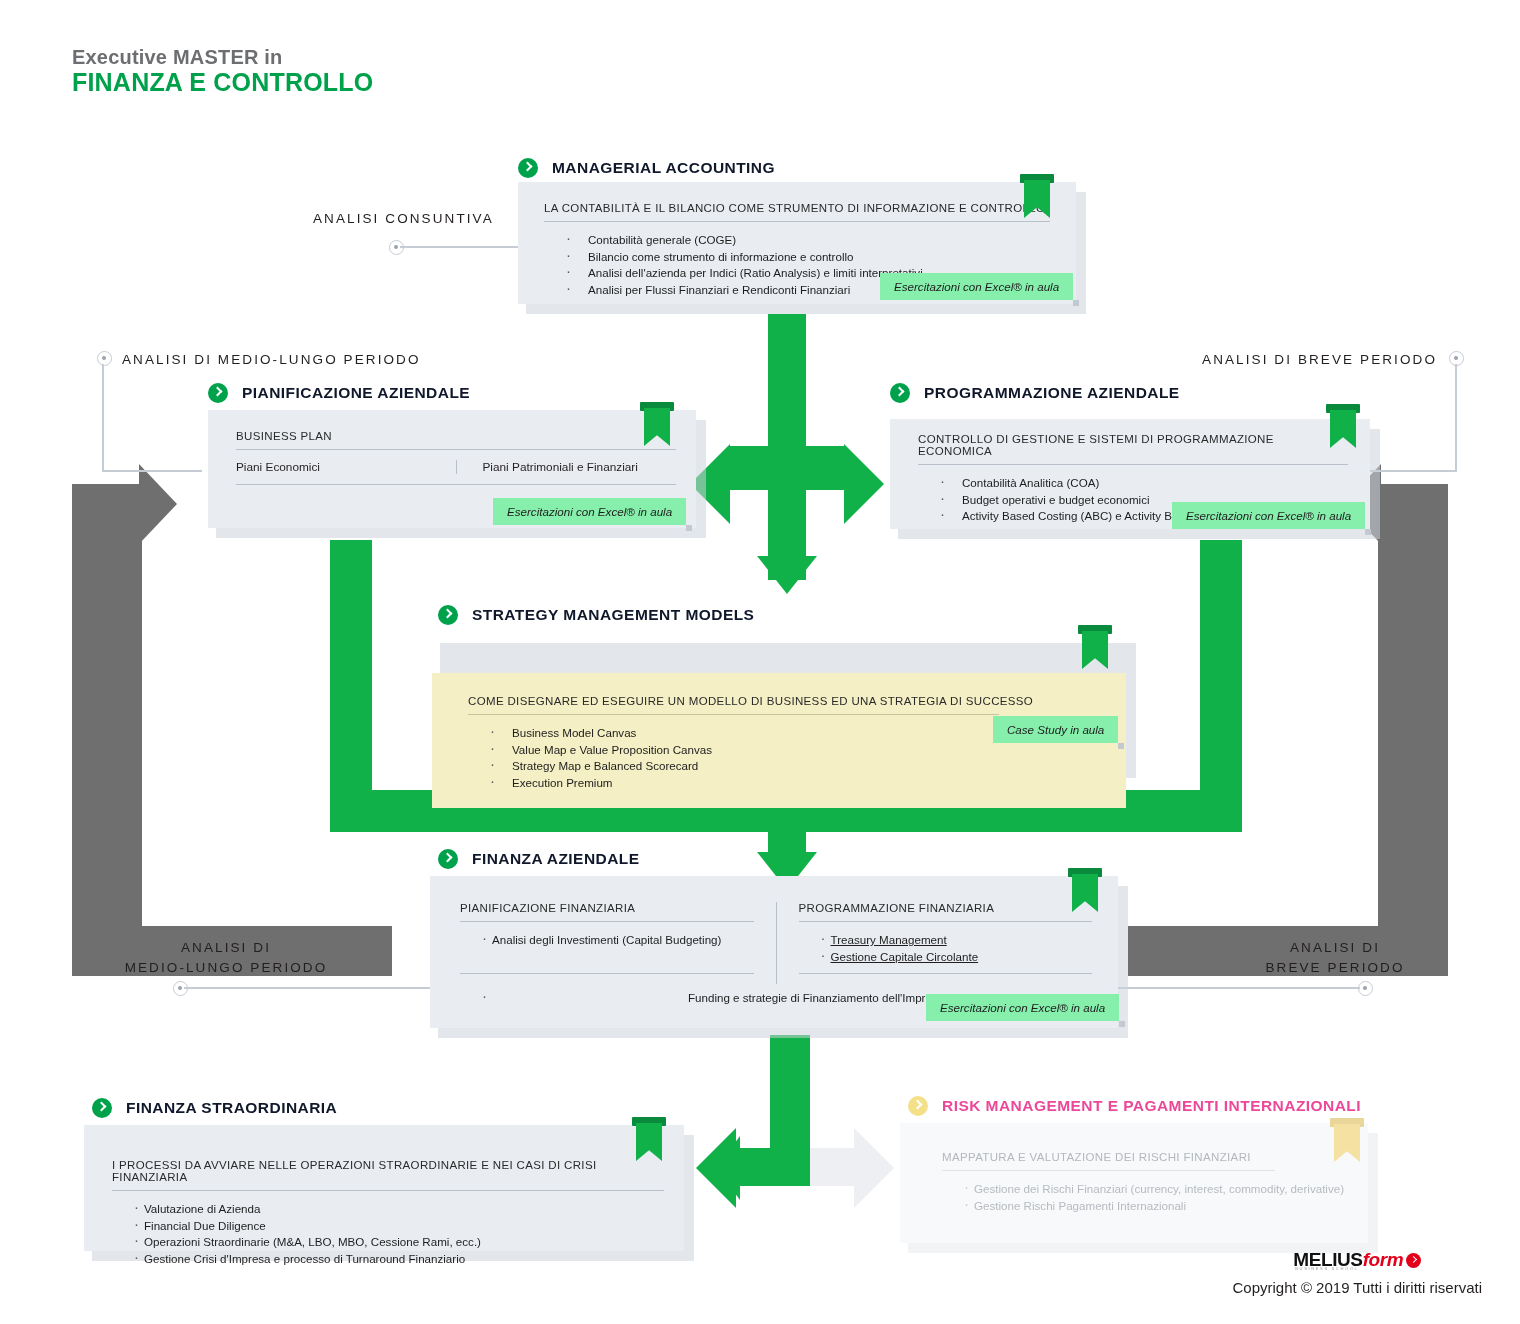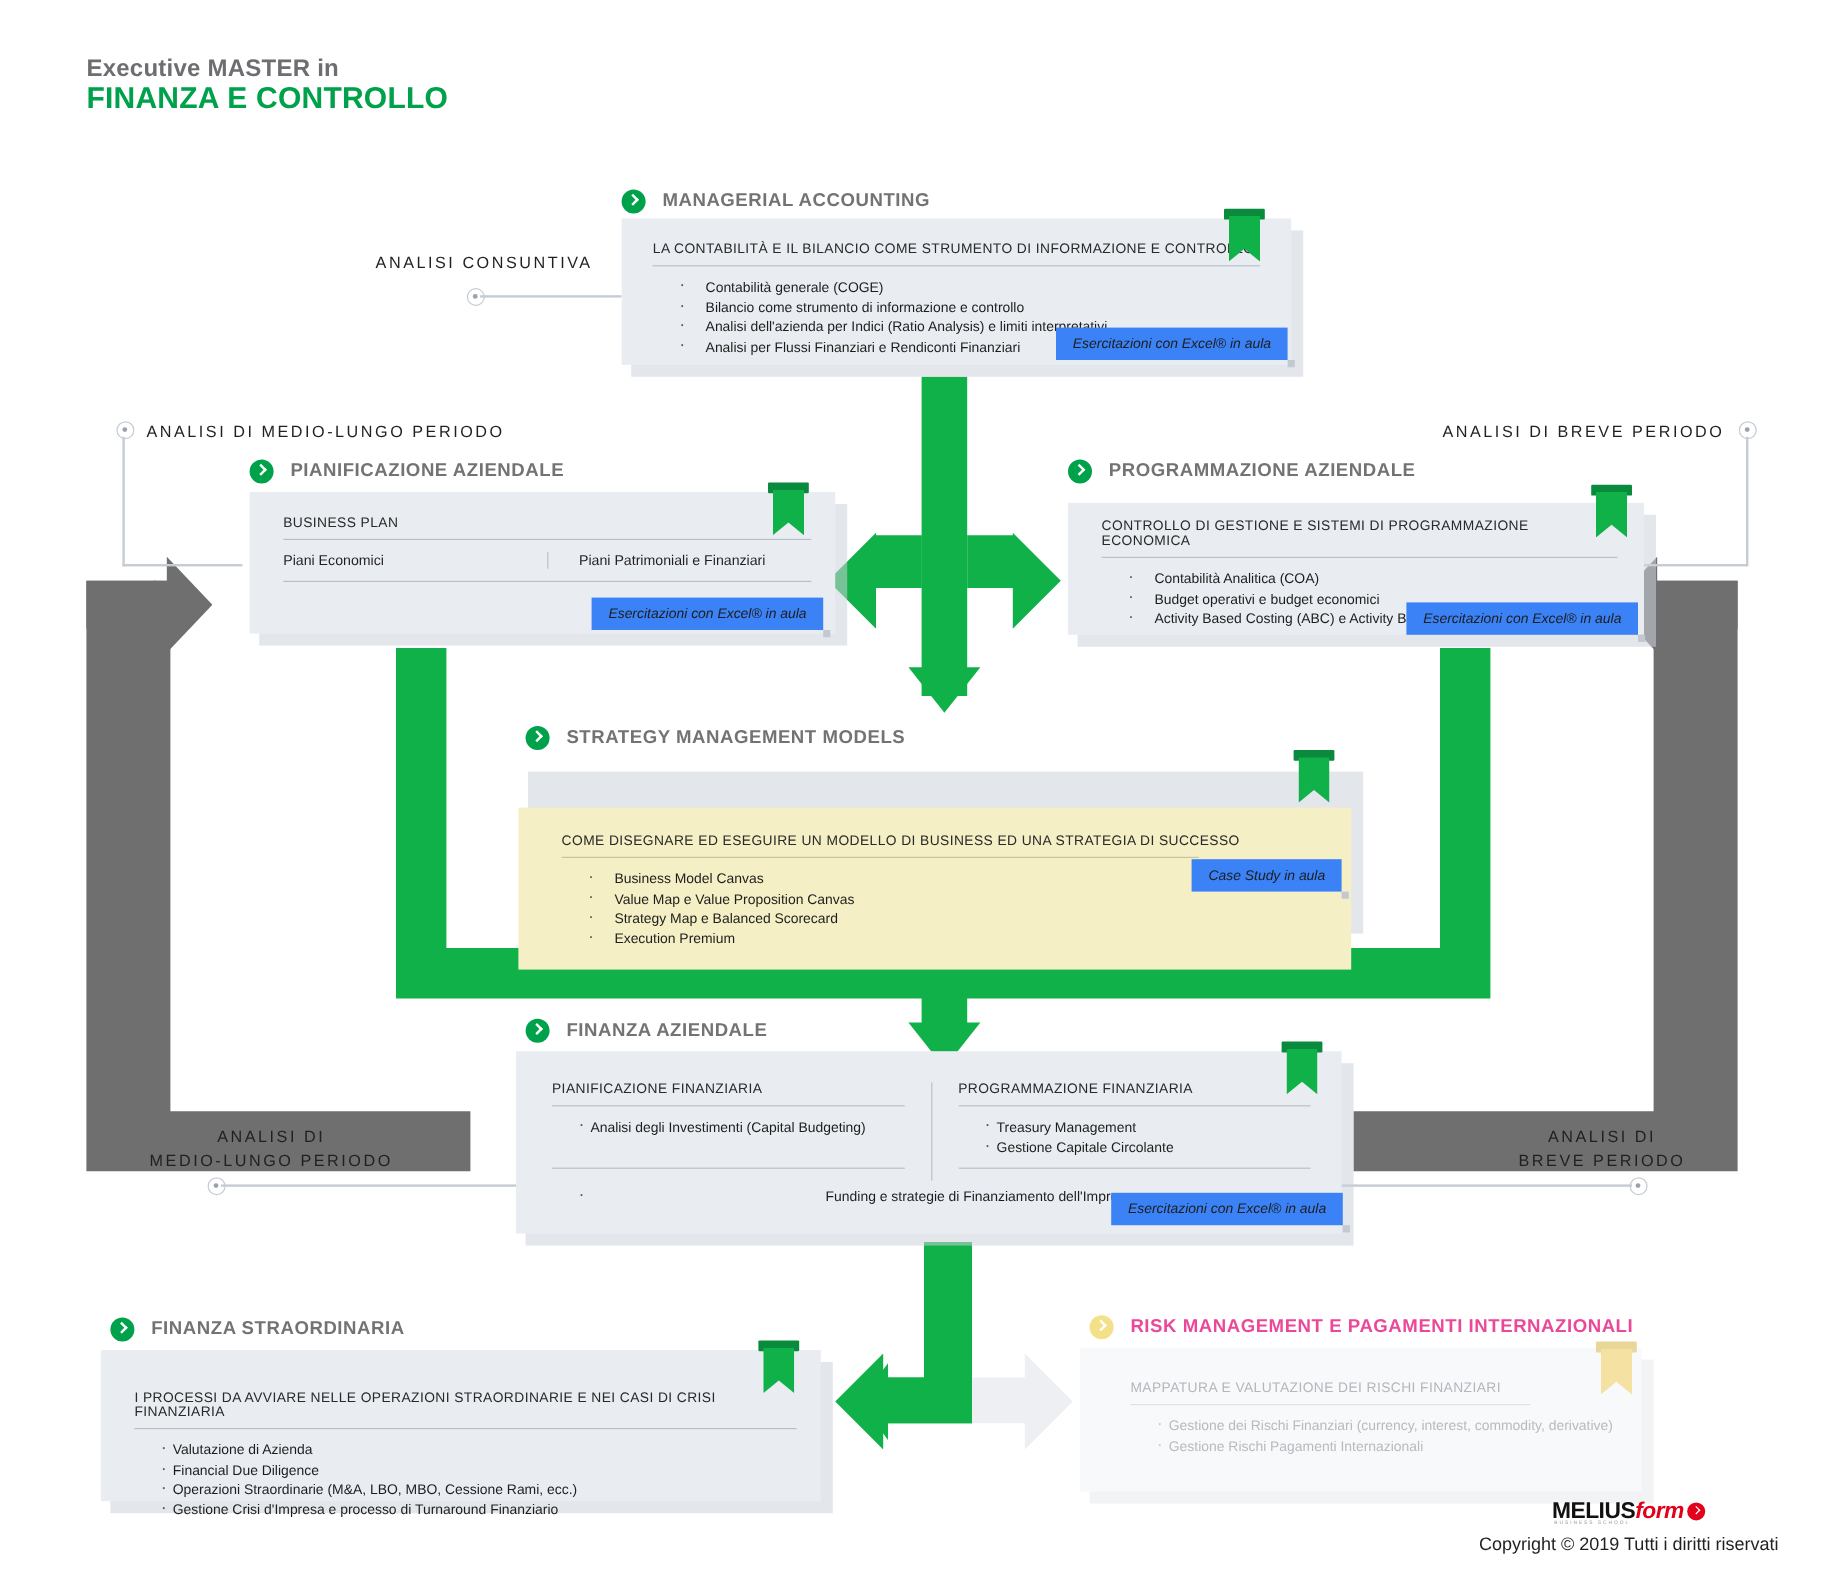--- a/index.html
+++ b/index.html
@@ -16,21 +16,21 @@
   .card .shadow{position:absolute;left:8px;top:10px;right:-10px;bottom:-10px;background:#ccd1d9;opacity:.55;z-index:0;}
   .card .body{position:relative;z-index:1;background:#e9edf2;width:100%;height:100%;box-sizing:border-box;padding:20px 26px 14px 26px;}
   .card.yellow .body{background:#f4efc4;margin-top:40px;}
   .card.ghost .body{background:#f7f9fb;}
   .card.ghost .shadow{background:#e3e7ec;opacity:.5;}
 
   .card-title{position:absolute;display:flex;align-items:center;gap:14px;white-space:nowrap;z-index:3;}
   .card-title .chev{width:20px;height:20px;border-radius:50%;background:#00A14B;position:relative;flex:0 0 auto;}
   .card-title .chev::after{content:"";position:absolute;left:6px;top:5px;width:5px;height:5px;border-top:2.4px solid #fff;border-right:2.4px solid #fff;transform:rotate(45deg);}
   .card-title.muted .chev{background:#f5e08a;}
-  .card-title .ttl{font-size:15.5px;font-weight:bold;letter-spacing:.45px;color:#737373;}
+  .card-title .ttl{font-size:15.5px;font-weight:bold;letter-spacing:.45px;color:#0f172a;}
   .card-title.muted .ttl{color:#ec4899;}
 
   
   .ribbon{position:absolute;width:26px;height:44px;z-index:4;}
   .ribbon .tab{position:absolute;left:-4px;top:0;width:34px;height:9px;background:#0a8a3c;border-radius:1px;}
   .ribbon .flag{position:absolute;left:0;top:6px;width:26px;height:38px;background:#11b14a;
        clip-path:polygon(0 0,100% 0,100% 100%,50% 72%,0 100%);}
   .ribbon.yellow .tab{background:#e9d79a;}
   .ribbon.yellow .flag{background:#f5e1a2;}
 
@@ -40,21 +40,21 @@
   .rule{height:1px;background:#b9c0c9;margin-bottom:10px;}
   .rule.muted{background:#dfe3e8;}
 
   ul.bul{list-style:none;margin:0;padding:0;}
   ul.bul li{font-size:11.6px;line-height:16.5px;color:#1d1d1d;padding-left:44px;position:relative;}
   ul.bul li::before{content:"·";position:absolute;left:22px;top:-2px;font-size:15px;color:#5a5a5a;}
   ul.bul.muted li{color:#b7babf;}
   ul.bul.muted li::before{color:#c9ccd1;}
 
   
-  .badge{position:absolute;z-index:5;background:#3b82f6;font-style:italic;font-size:11.6px;
+  .badge{position:absolute;z-index:5;background:#86efac;font-style:italic;font-size:11.6px;
      color:#1d1d1d;padding:7px 14px;white-space:nowrap;}
   .badge::after{content:"";position:absolute;right:-6px;bottom:-6px;width:6px;height:6px;background:#c3c9d2;}
 
   
   .cols{display:flex;}
   .col{flex:1;}
   .vdiv{width:1px;background:#b9c0c9;margin:0 26px;}
 
   
   .sidelab{position:absolute;font-size:13.5px;letter-spacing:2.1px;color:#231f20;white-space:nowrap;}
@@ -261,21 +261,21 @@
           <div class="rule"></div>
           <ul class="bul" style="min-height:33px;">
             <li style="padding-left:32px;">Analisi degli Investimenti (Capital Budgeting)</li>
           </ul>
           <div class="rule" style="margin-top:8px;"></div>
         </div>
         <div class="vdiv" style="margin:0 22px;"></div>
         <div class="col">
           <div class="subhead">PROGRAMMAZIONE FINANZIARIA</div>
           <div class="rule"></div>
-          <ul class="bul" style="min-height:33px;">
+          <ul class="bul" style="min-height:33px;text-decoration:underline;">
             <li style="padding-left:32px;">Treasury Management</li>
             <li style="padding-left:32px;">Gestione Capitale Circolante</li>
           </ul>
           <div class="rule" style="margin-top:8px;"></div>
         </div>
       </div>
       <ul class="bul" style="margin-top:6px;">
         <li style="padding-left:228px;">Funding e strategie di Finanziamento dell'Impresa</li>
       </ul>
     </div>

